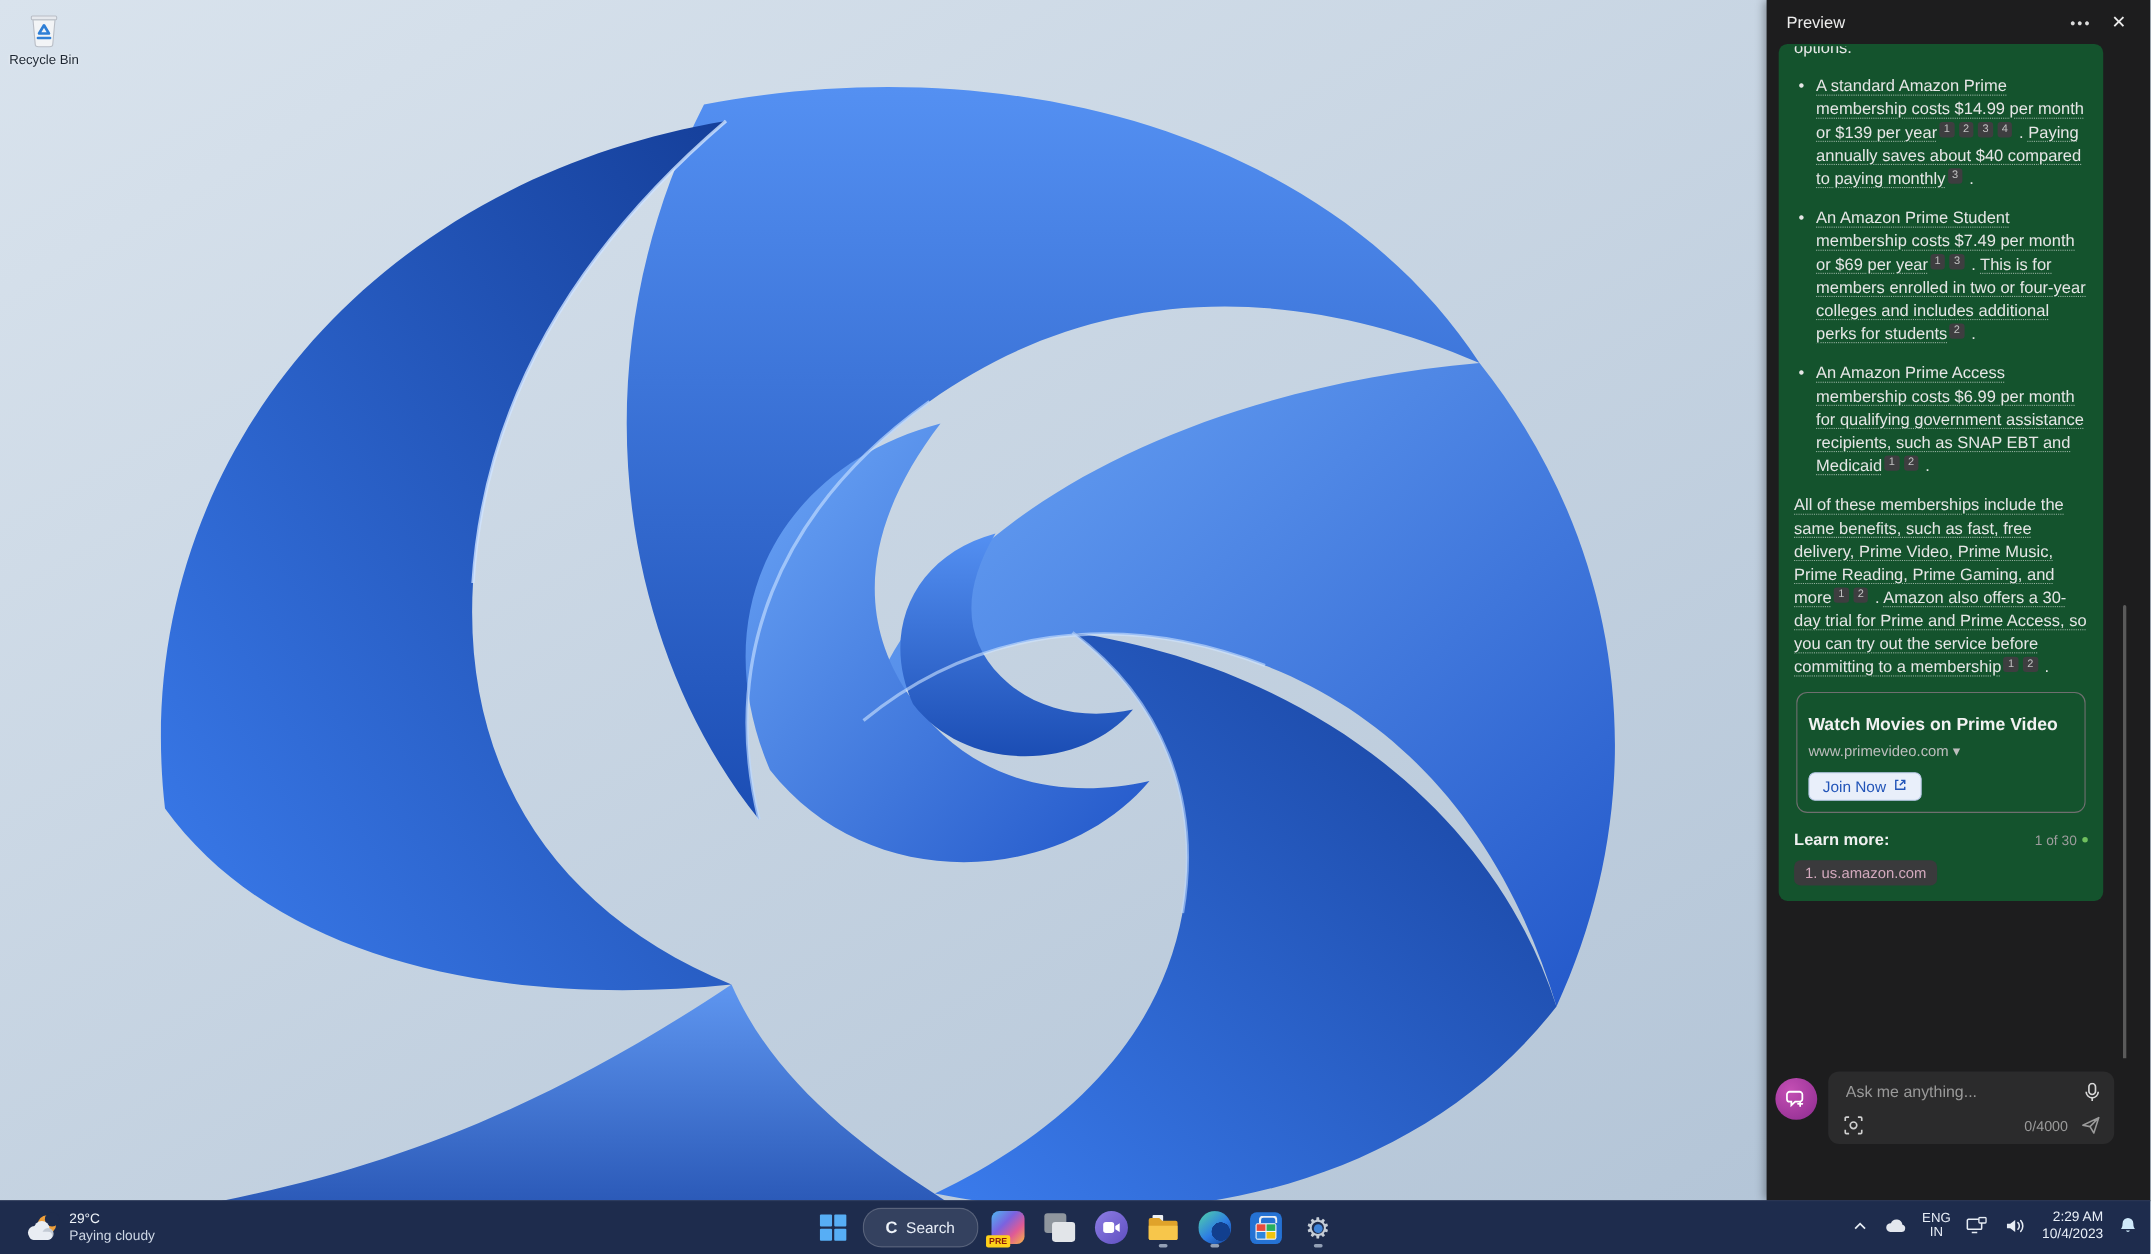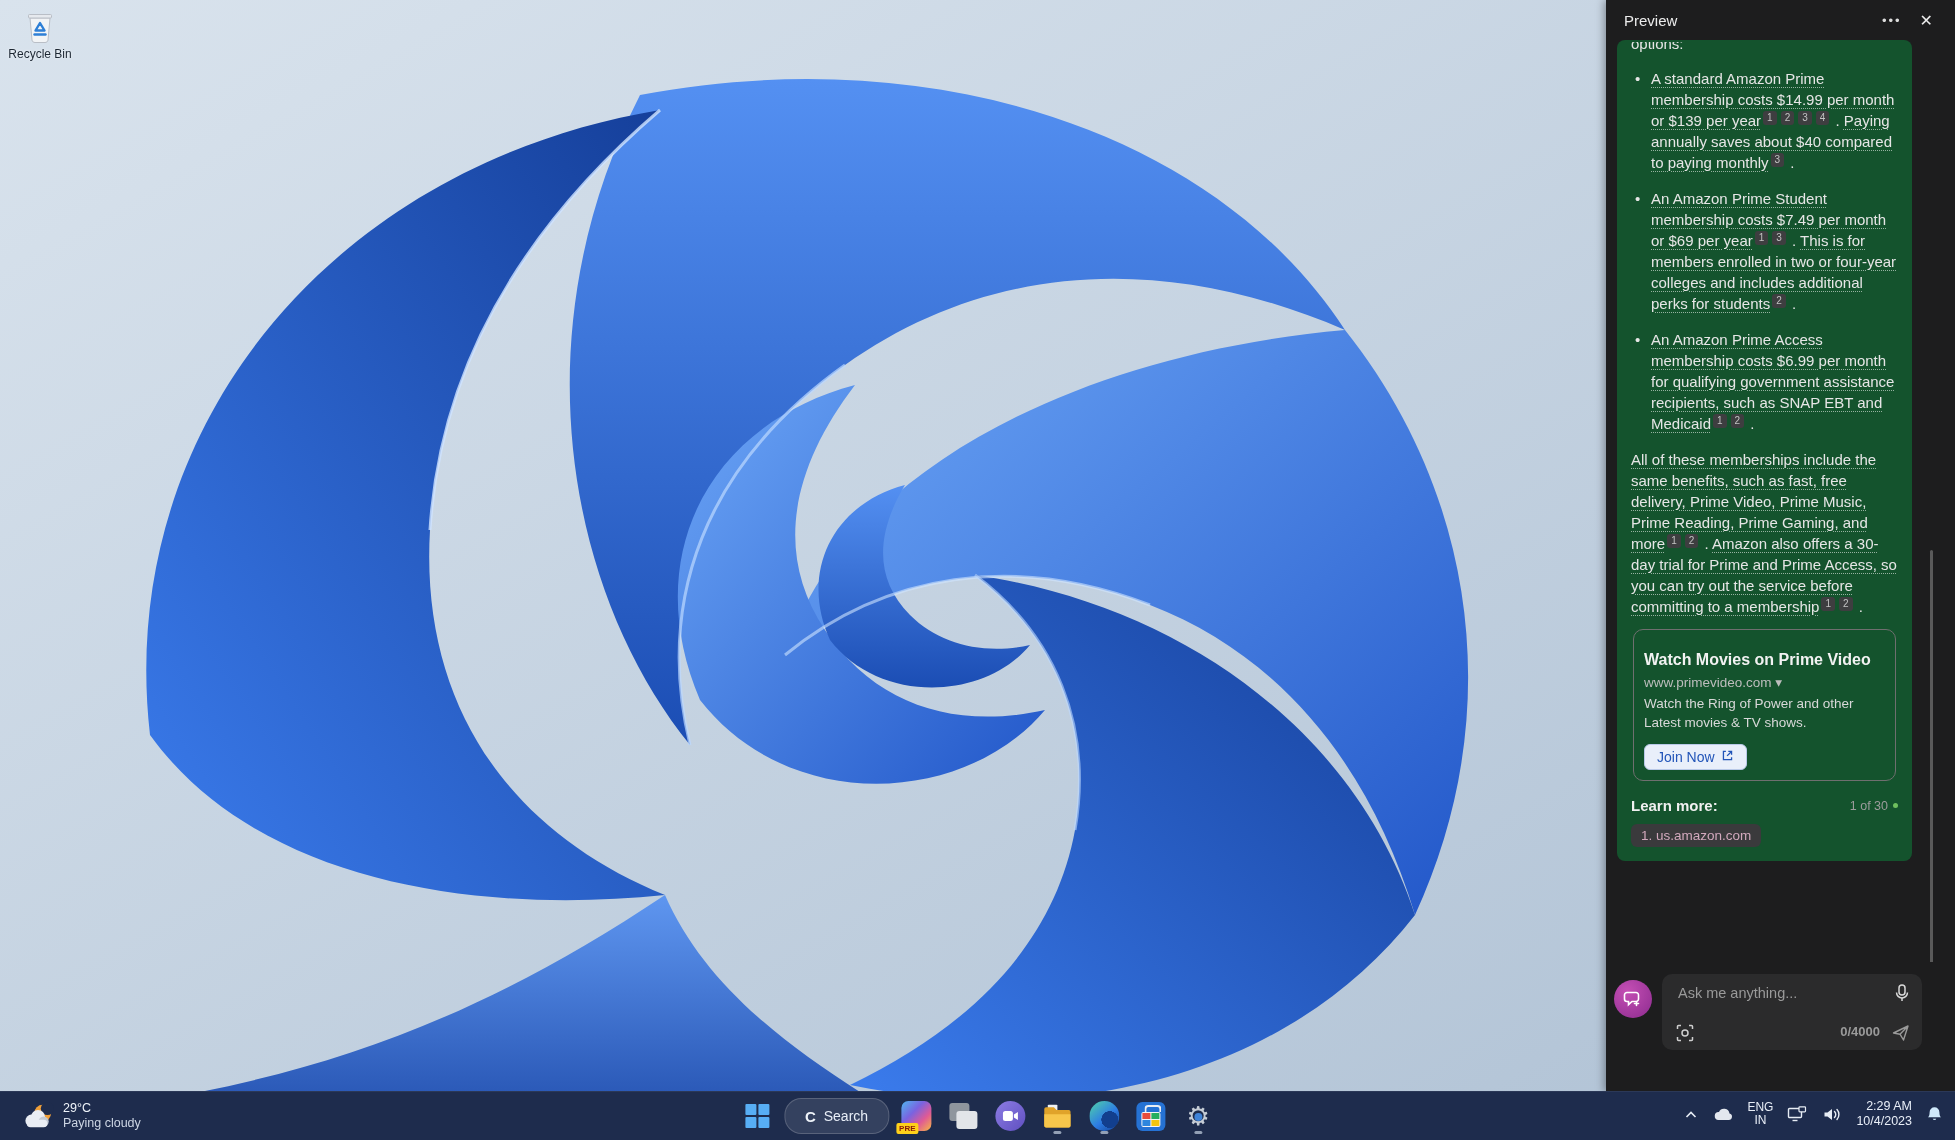--- a/index.html
+++ b/index.html
@@ -62,21 +62,21 @@
 
   
   .composer{flex:0 0 118px;display:flex;align-items:flex-start;padding:12px 33px 0 8px;gap:10px;}
   .newtopic{width:38px;height:38px;border-radius:50%;flex:0 0 38px;margin-top:6px;
     background:radial-gradient(circle at 35% 30%,#c44fb4,#8d2b8f);display:flex;align-items:center;justify-content:center;cursor:pointer;}
   .inputbox{flex:1;background:#2b2b2c;border-radius:10px;padding:10px 12px 8px 14px;}
   .inrow1{display:flex;align-items:center;}
   .inrow1 input{flex:1;background:transparent;border:none;outline:none;color:#e6e6e6;font-size:14.5px;
     font-family:"Liberation Sans",sans-serif;}
   .inrow1 input::placeholder{color:#9a9a9a;}
-  .inrow2{display:flex;align-items:flex-start;margin-top:22px;font-weight:bold;}
+  .inrow2{display:flex;align-items:center;margin-top:12px;}
   .inrow2 .spacer{flex:1;}
   .charcount{font-size:13px;color:#9a9a9a;margin-right:12px;}
   .icon-btn{cursor:pointer;display:inline-flex;align-items:center;justify-content:center;}
 
   
   .taskbar{position:absolute;left:0;right:0;bottom:0;height:48px;background:#1e2c4d;
     border-top:1px solid rgba(255,255,255,.06);}
   .tb-weather{position:absolute;left:14px;top:0;height:48px;display:flex;align-items:center;gap:9px;
     padding:0 8px;border-radius:6px;cursor:pointer;}
   .tb-weather .wtxt{display:flex;flex-direction:column;line-height:15px;}
@@ -187,24 +187,20 @@
         </ul>
         <div class="rpara">
           <span><span class="seg-link">All of these memberships include the same benefits, such as fast, free delivery, Prime Video, Prime Music, Prime Reading, Prime Gaming, and more</span><span class="seg-sup">1</span><span class="seg-sup">2</span><span class="seg-plain"> . </span><span class="seg-link">Amazon also offers a 30-day trial for Prime and Prime Access, so you can try out the service before committing to a membership</span><span class="seg-sup">1</span><span class="seg-sup">2</span><span class="seg-plain"> .</span></span>
         </div>
 
         <div class="ad-card">
           <div class="ad-heading">Watch Movies on Prime Video</div>
           <div class="ad-domain">
             <span>www.primevideo.com</span> <span>▾</span>
           </div>
-          <div class="ad-desc">
-            <span>Watch the Ring of Power and other</span><br>
-            <span>Latest movies &amp; TV shows.</span>
-          </div>
           <div class="ad-cta">
             <span>Join Now</span>
             <svg width="13" height="13" viewBox="0 0 16 16">
               <path d="M6 3 H3 V13 H13 V10" stroke="#2154b8" stroke-width="1.6" fill="none"></path>
               <path d="M9 3 H13 V7" stroke="#2154b8" stroke-width="1.6" fill="none"></path>
               <path d="M13 3 L7.5 8.5" stroke="#2154b8" stroke-width="1.6"></path>
             </svg>
           </div>
         </div>
 

